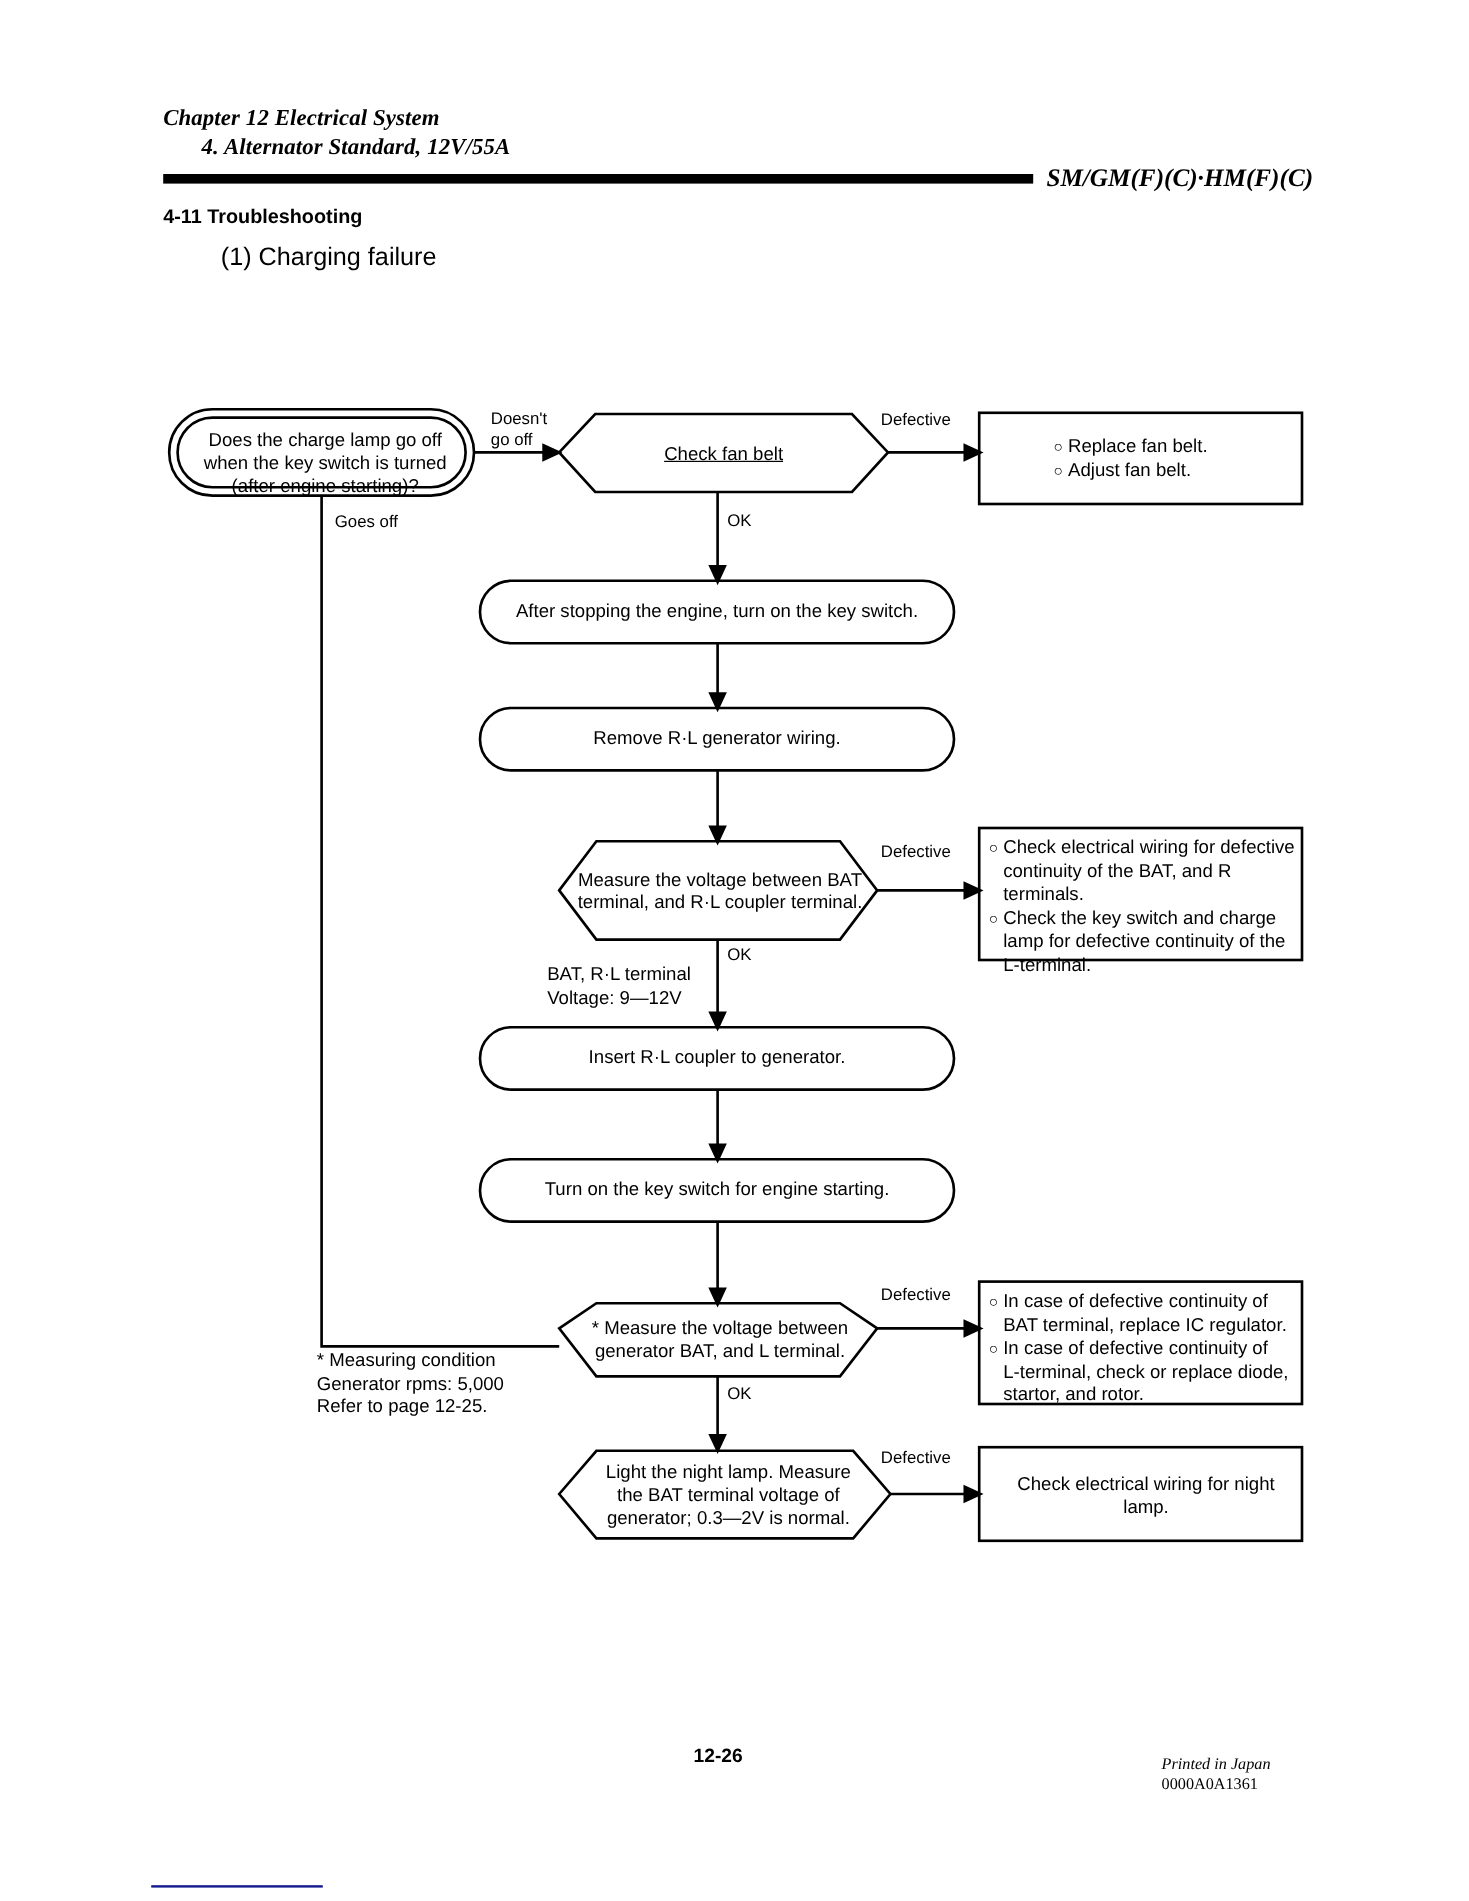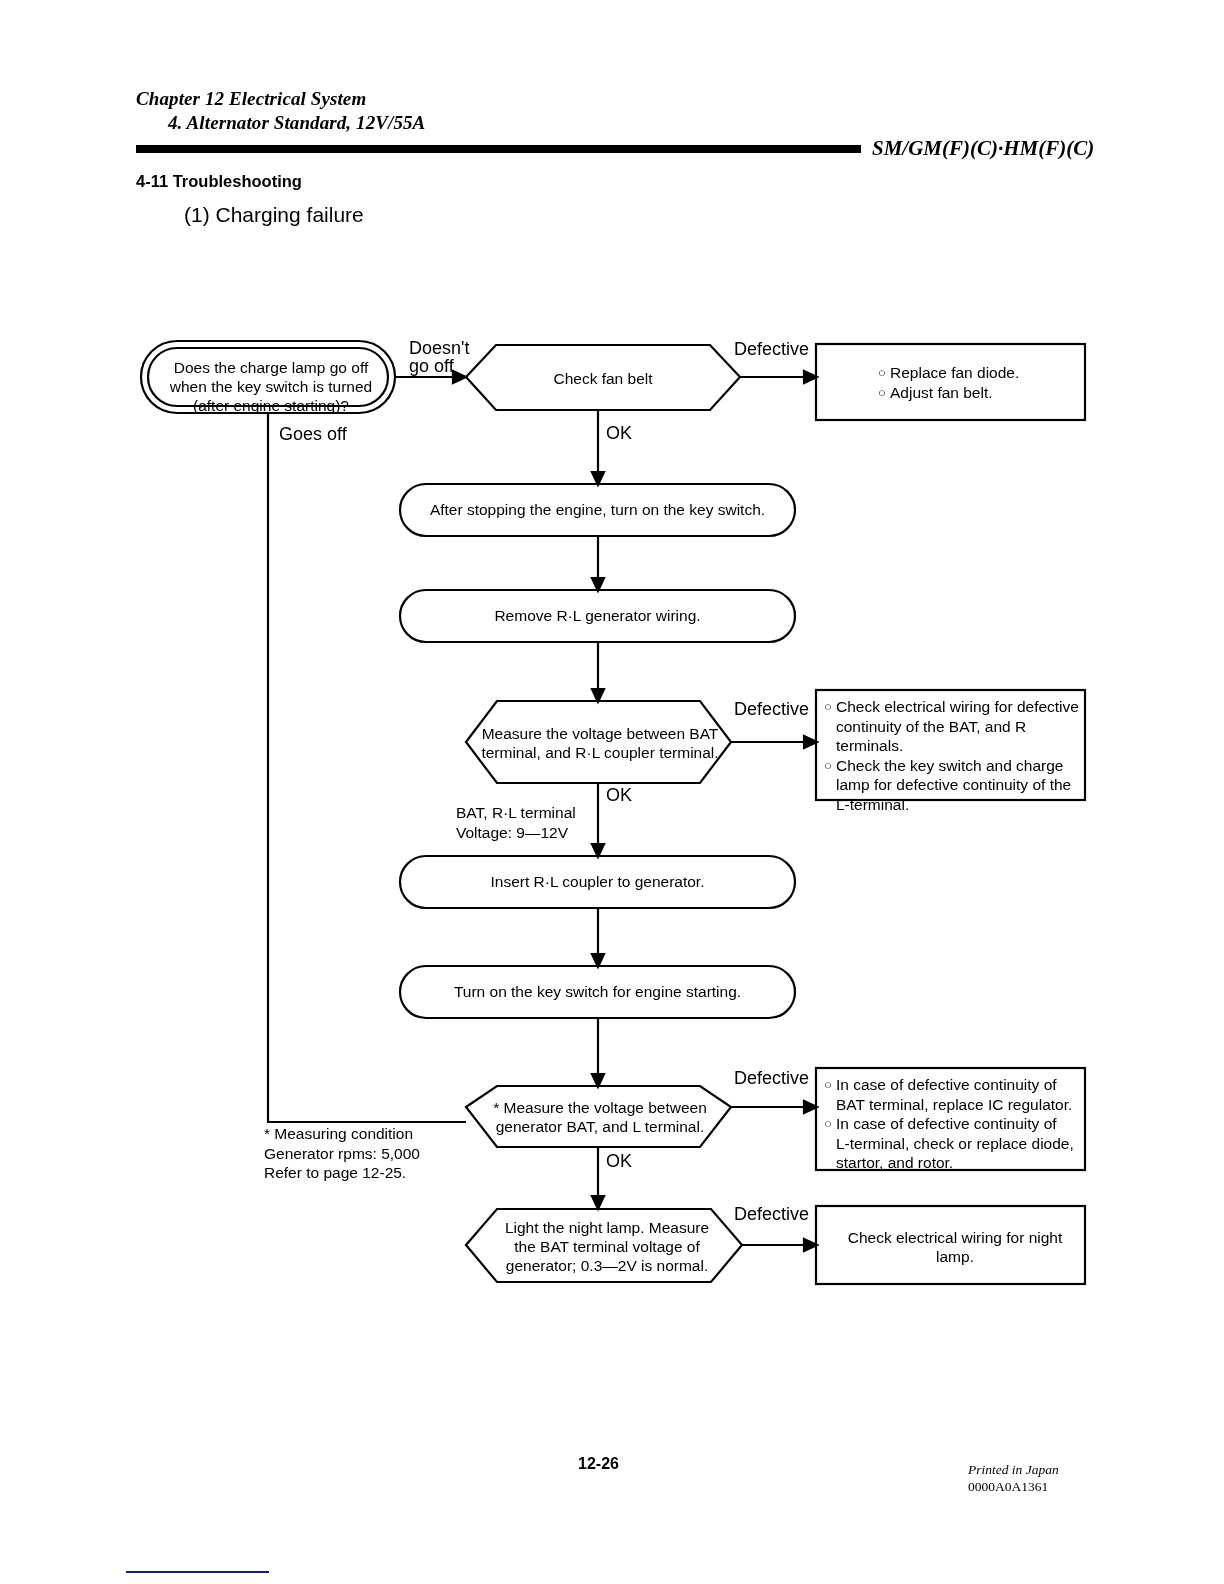--- a/index.html
+++ b/index.html
@@ -93,21 +93,21 @@
     font-size: 15.5px;
     line-height: 19px;
     color: #000;
     white-space: pre-line;
   }
   .node-text.center { text-align: center; }
   .node-text.left { text-align: center; }
 
   .edge-label {
     position: absolute;
-    font-size: 18px;
+    font-size: 14px;
     line-height: 18px;
     white-space: pre-line;
   }
 
   .bullet-list {
     position: absolute;
     font-size: 15.5px;
     line-height: 19.5px;
   }
   .bullet-row {
@@ -262,21 +262,21 @@
 go off</div>
   <div class="edge-label" style="left:279px; top:425px; width:100px;">Goes off</div>
   <div class="edge-label" style="left:734px; top:340px; width:90px;">Defective</div>
   <div class="edge-label" style="left:606px; top:424px; width:40px;">OK</div>
   <div class="edge-label" style="left:734px; top:700px; width:90px;">Defective</div>
   <div class="edge-label" style="left:606px; top:786px; width:40px;">OK</div>
   <div class="edge-label" style="left:734px; top:1069px; width:90px;">Defective</div>
   <div class="edge-label" style="left:606px; top:1152px; width:40px;">OK</div>
   <div class="edge-label" style="left:734px; top:1205px; width:90px;">Defective</div>
 
-  <div class="node-text center" style="left:496px; top:369px; width:214px;">Check fan belt</div>
+  <div class="node-text center" style="left:496px; top:369px; width:214px;text-decoration:underline;">Check fan belt</div>
   <div class="node-text center" style="left:481px; top:724px; width:238px;">Measure the voltage between BAT
 terminal, and R·L coupler terminal.</div>
   <div class="node-text center" style="left:481px; top:1098px; width:238px;">* Measure the voltage between
 generator BAT, and L terminal.</div>
   <div class="node-text left" style="left:496px; top:1218px; width:222px;">Light the night lamp. Measure
 the BAT terminal voltage of
 generator; 0.3—2V is normal.</div>
 
   <div class="node-text center" style="left:405px; top:500px; width:385px;">After stopping the engine, turn on the key switch.</div>
   <div class="node-text center" style="left:405px; top:606px; width:385px;">Remove R·L generator wiring.</div>
@@ -285,21 +285,21 @@
 
   <div class="note-block" style="left:456px; top:803px; width:190px;">BAT, R·L terminal
 Voltage: 9—12V</div>
   <div class="note-block" style="left:264px; top:1124px; width:210px;">* Measuring condition
    Generator rpms: 5,000
    Refer to page 12-25.</div>
 
   <div class="bullet-list" style="left:878px; top:363px; width:200px;">
     <div class="bullet-row">
       <span class="bullet-mark">○</span>
-      <span class="bullet-txt">Replace fan diode.</span>
+      <span class="bullet-txt">Replace fan belt.</span>
     </div>
     <div class="bullet-row">
       <span class="bullet-mark">○</span>
       <span class="bullet-txt">Adjust fan belt.</span>
     </div>
   </div>
 
   <div class="bullet-list" style="left:824px; top:697px; width:258px;">
     <div class="bullet-row">
       <span class="bullet-mark">○</span>

